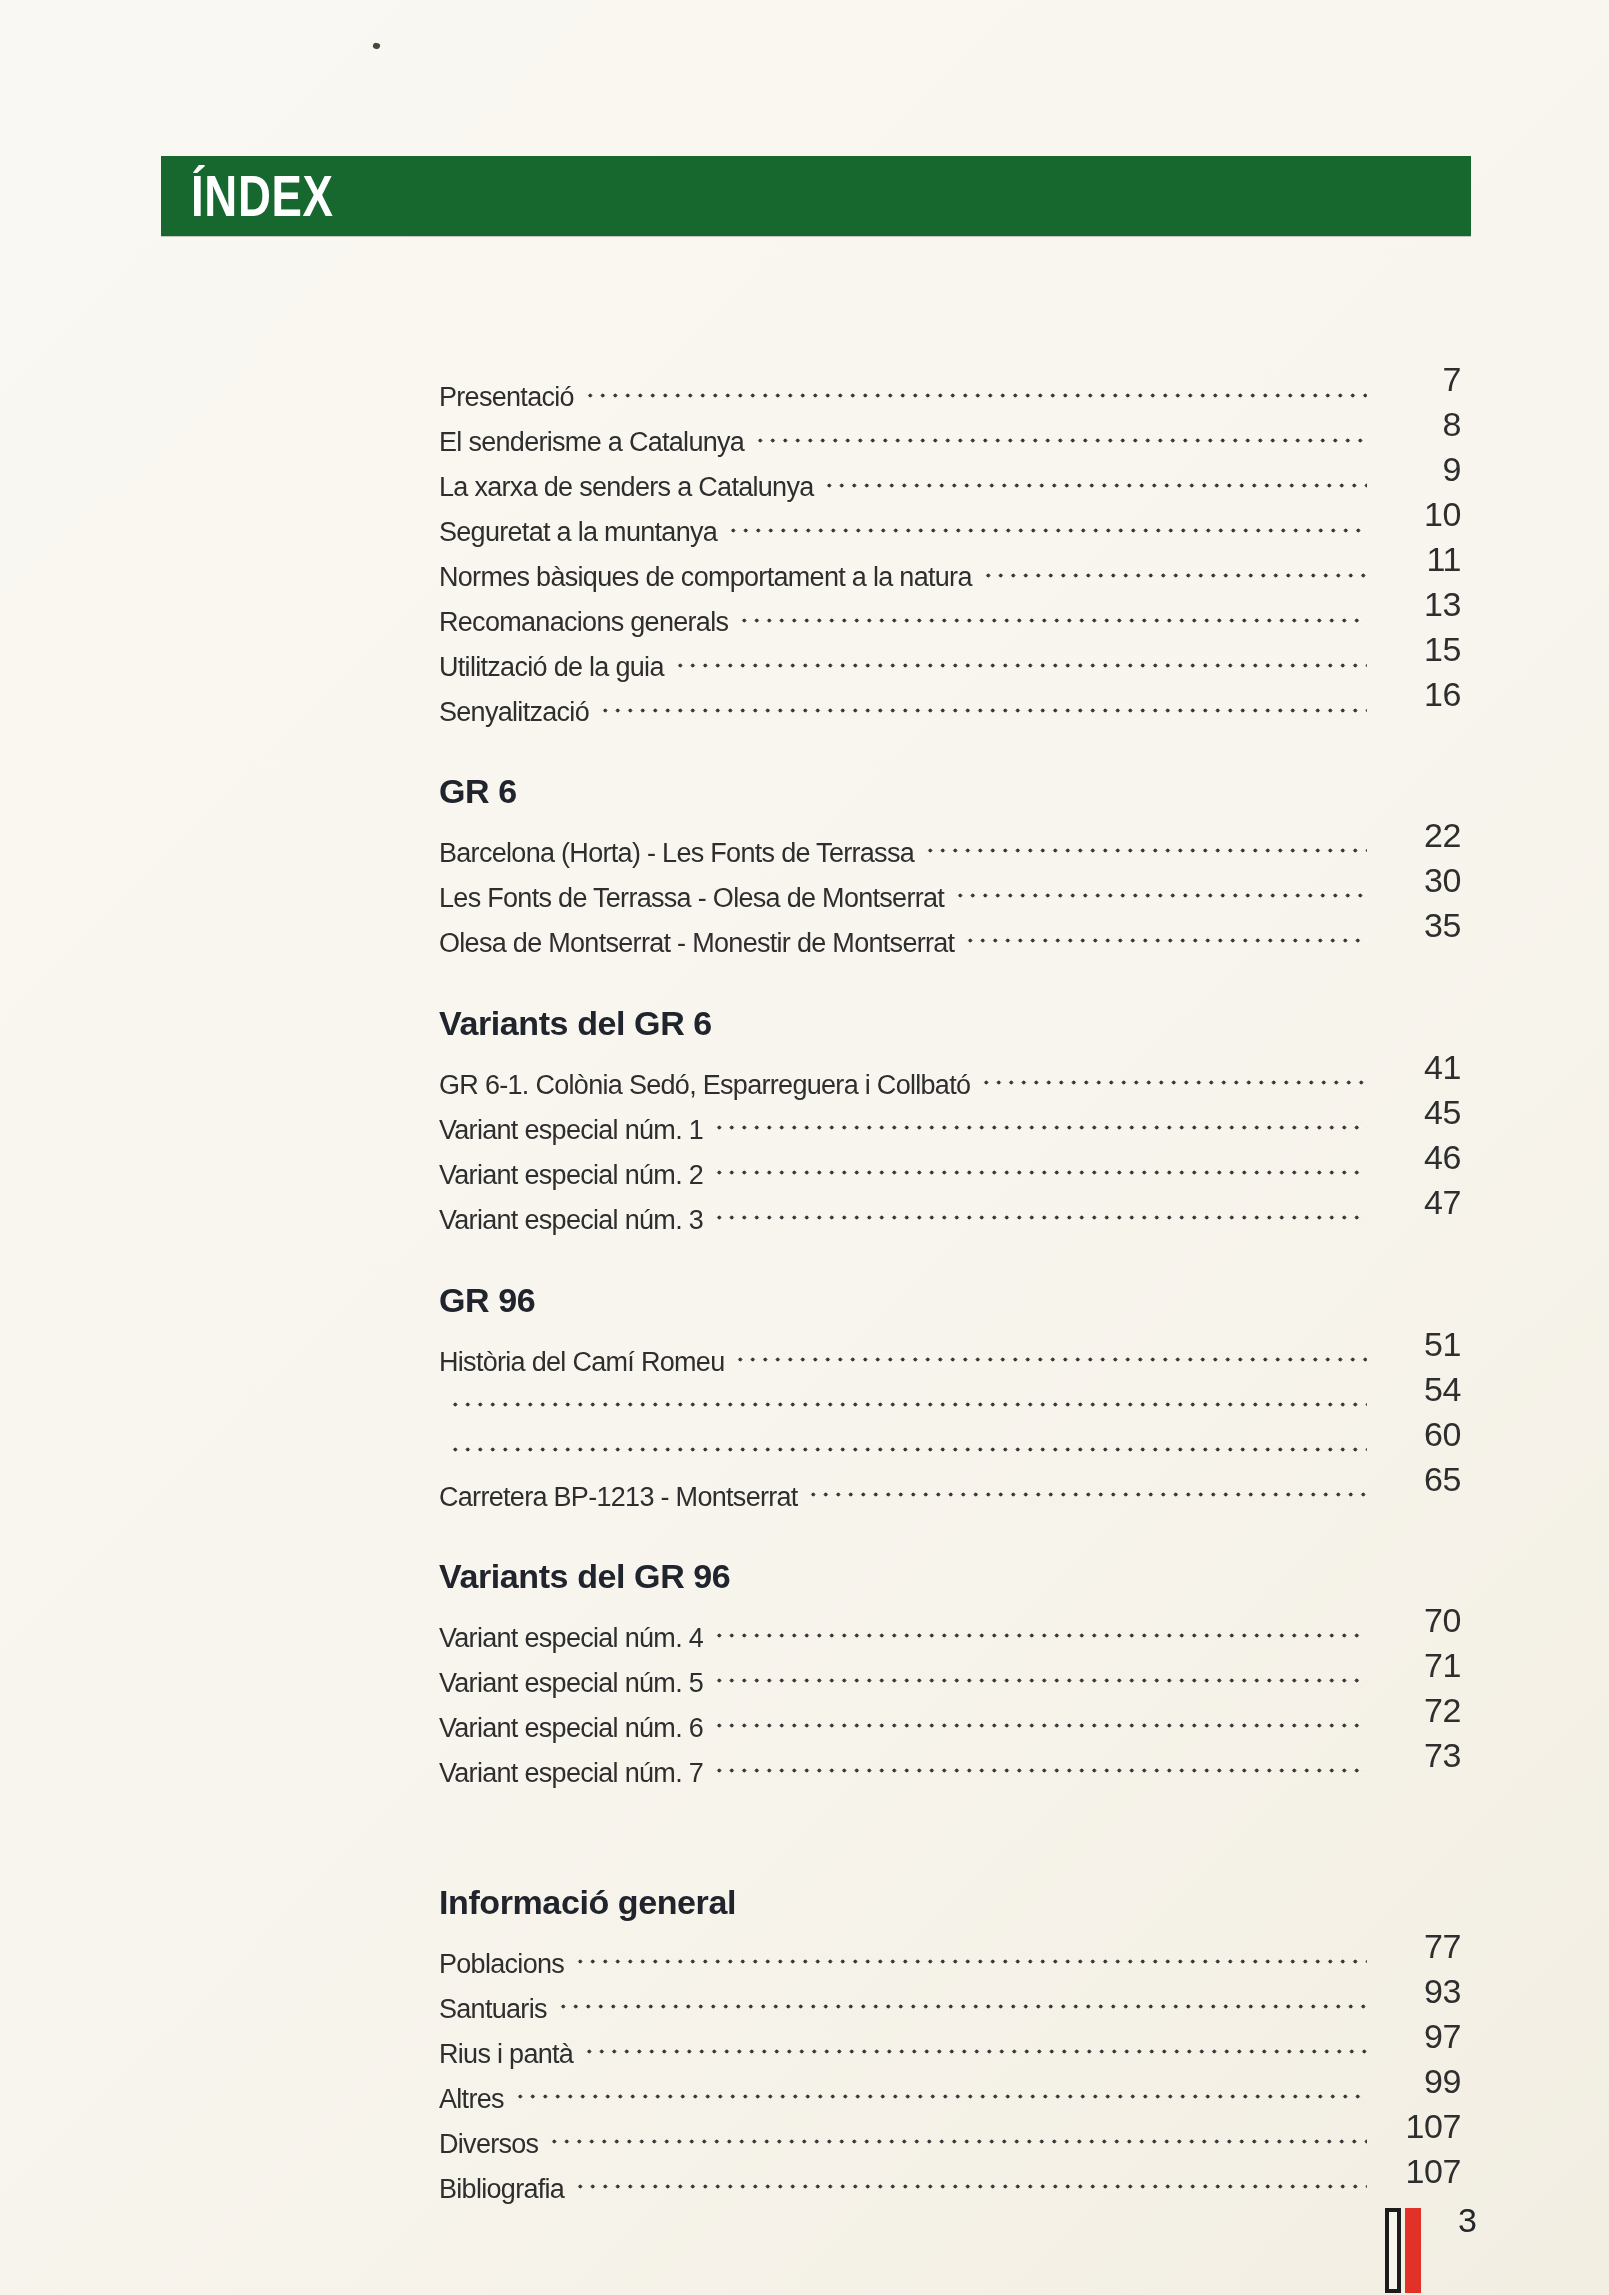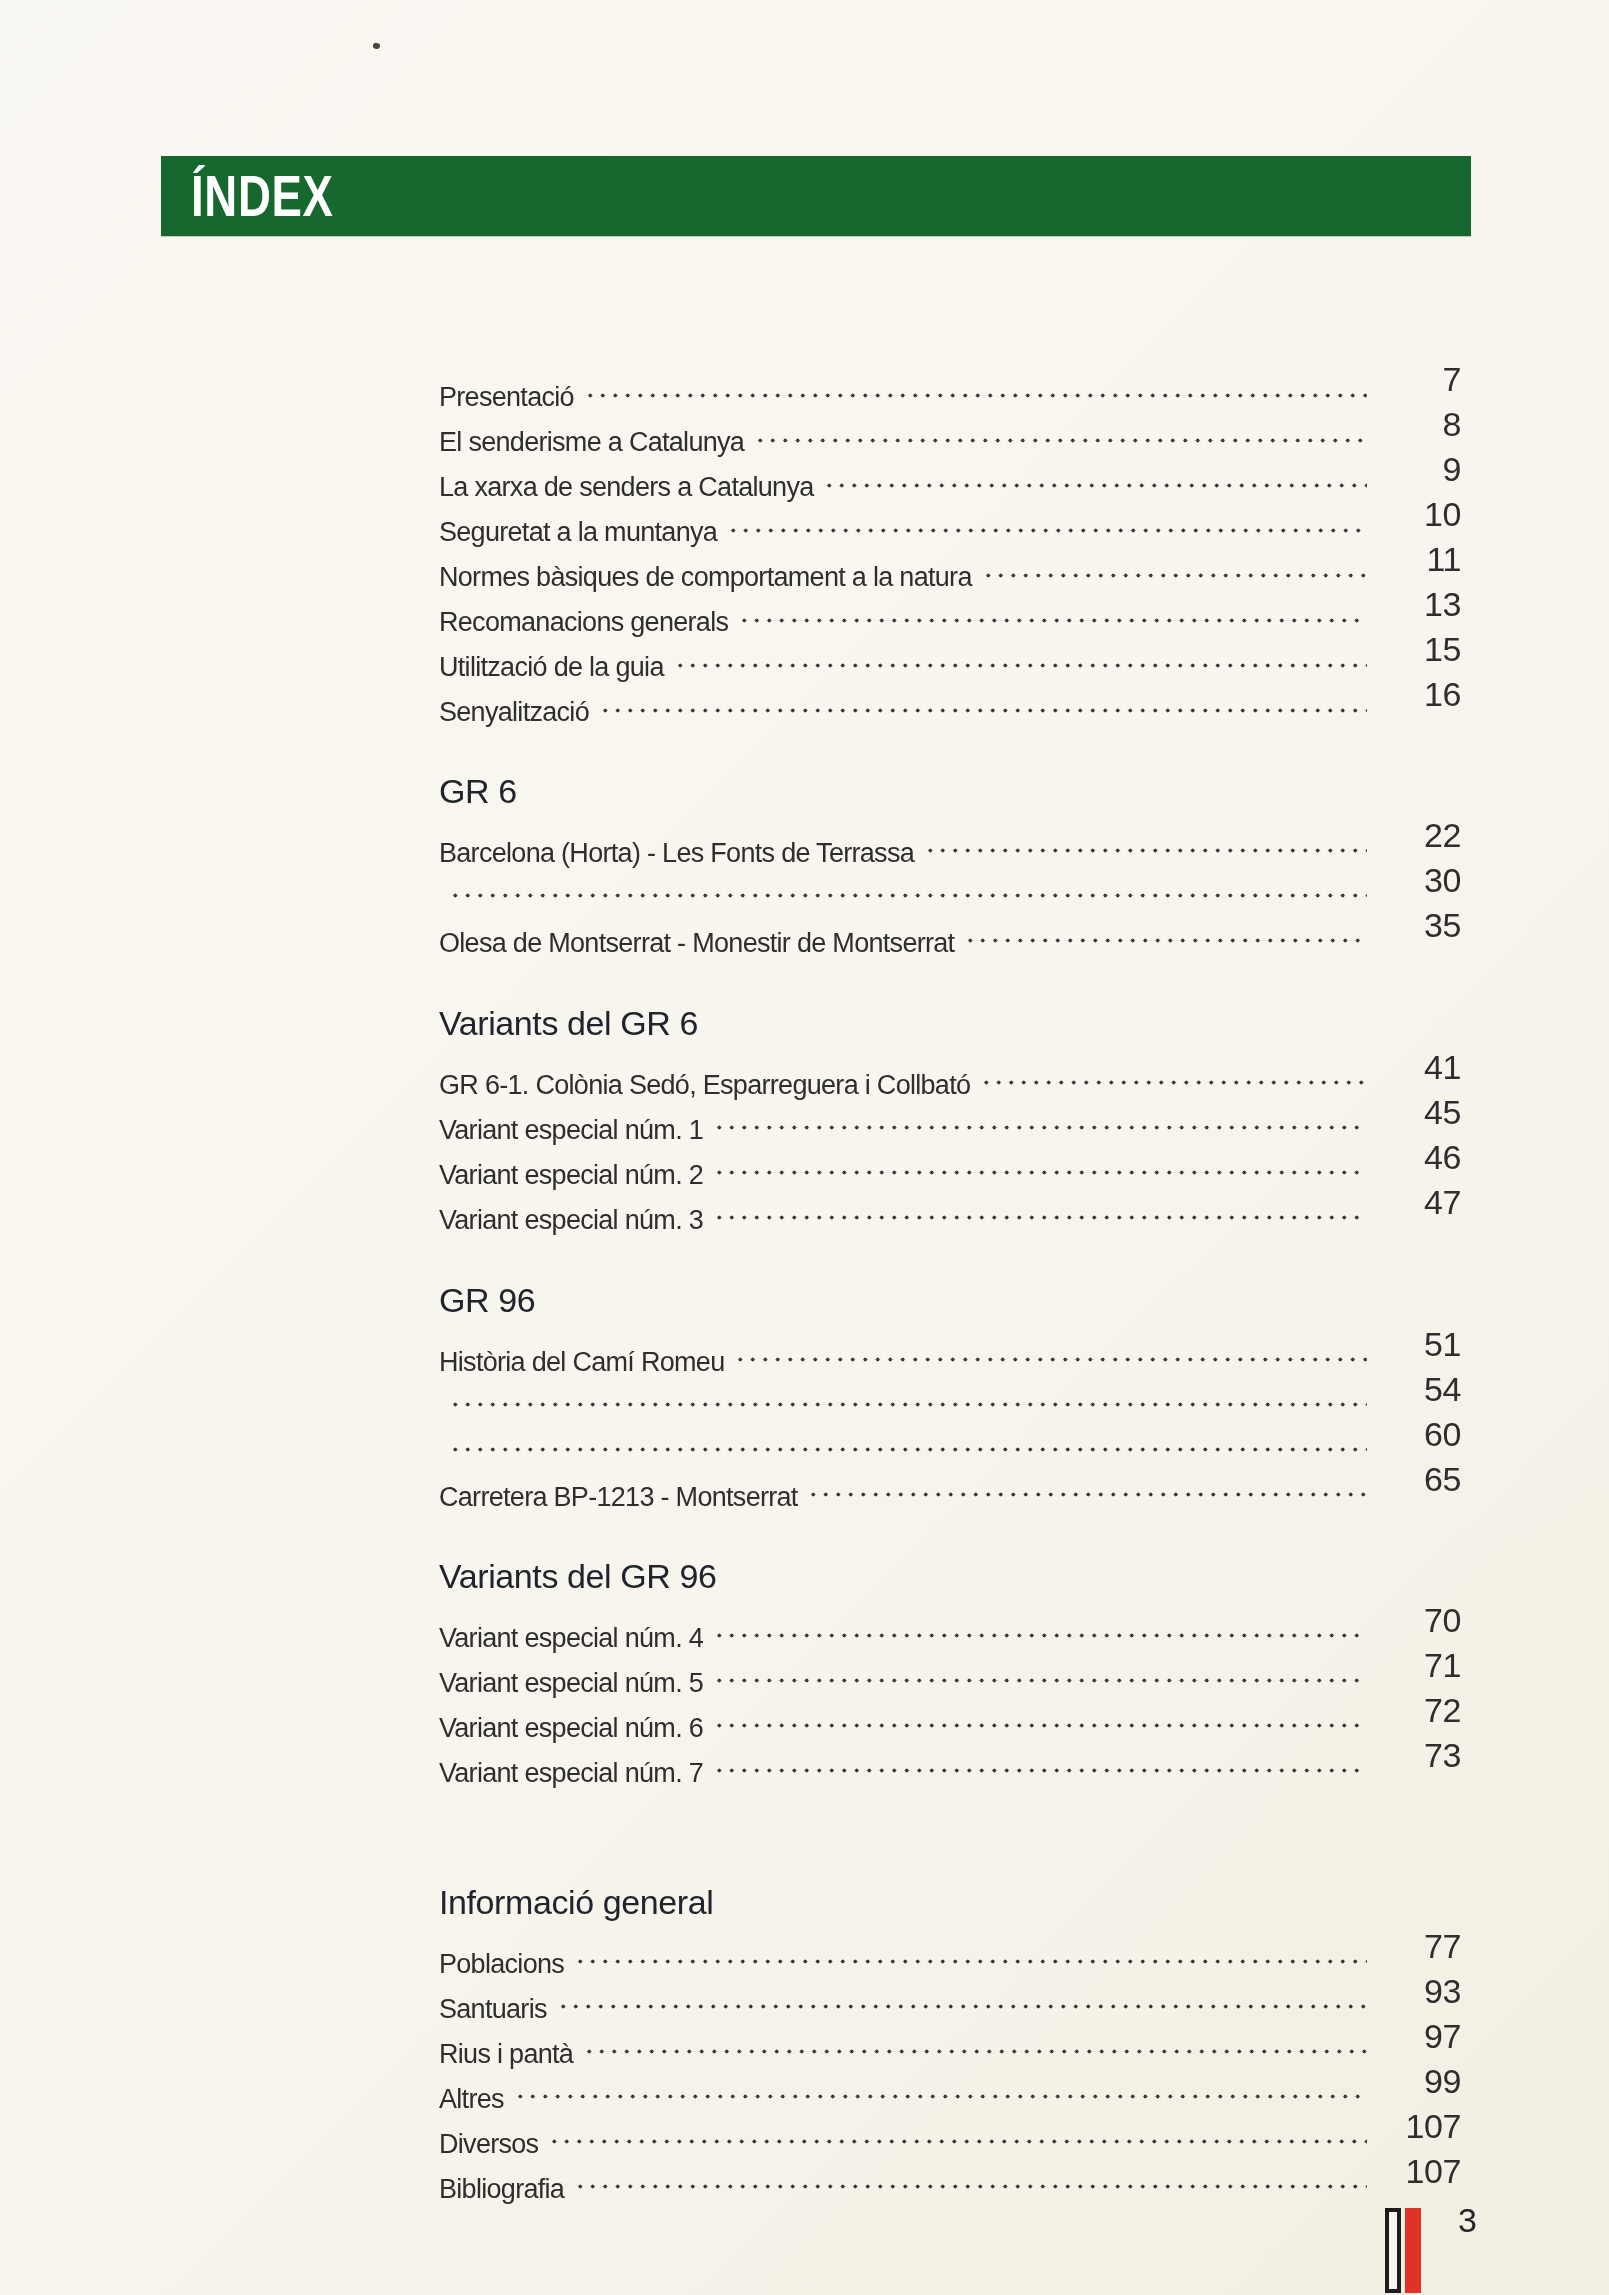--- a/index.html
+++ b/index.html
@@ -35,21 +35,21 @@
   
   .toc { position:absolute; left:439px; top:0; width:1022px; }
   .toc-section { position:absolute; left:0; width:1022px; }
   .sec-0 { top:361px; }
   .sec-1 { top:769px; }
   .sec-2 { top:1001px; }
   .sec-3 { top:1278px; }
   .sec-4 { top:1554px; }
   .sec-5 { top:1880px; }
   .section-heading {
-    margin:0 0 2.5px 0; font-size:34px; font-weight:normal; color:#20242c;
+    margin:0 0 2.5px 0; font-size:34px; font-weight:bold; color:#20242c;
     line-height:45px; letter-spacing:-0.4px; white-space:nowrap;
   }
   .toc-row {
     position:relative; height:45px; display:flex; align-items:baseline;
     padding-right:89px;
   }
   .toc-label {
     font-size:27px; line-height:45px; letter-spacing:-0.7px;
     color:#2e2e2e; white-space:nowrap;
   }
@@ -134,20 +134,21 @@
         </div>
       </section>
       <section class="toc-section sec-1">
         <h2 class="section-heading">GR 6</h2>
         <div class="toc-row">
           <span class="toc-label">Barcelona (Horta) - Les Fonts de Terrassa</span>
           <span class="leader"></span>
           <span class="pagenum">22</span>
         </div>
         <div class="toc-row">
+          <span class="toc-label">Les Fonts de Terrassa - Olesa de Montserrat</span>
           <span class="leader"></span>
           <span class="pagenum">30</span>
         </div>
         <div class="toc-row">
           <span class="toc-label">Olesa de Montserrat - Monestir de Montserrat</span>
           <span class="leader"></span>
           <span class="pagenum">35</span>
         </div>
       </section>
       <section class="toc-section sec-2">

